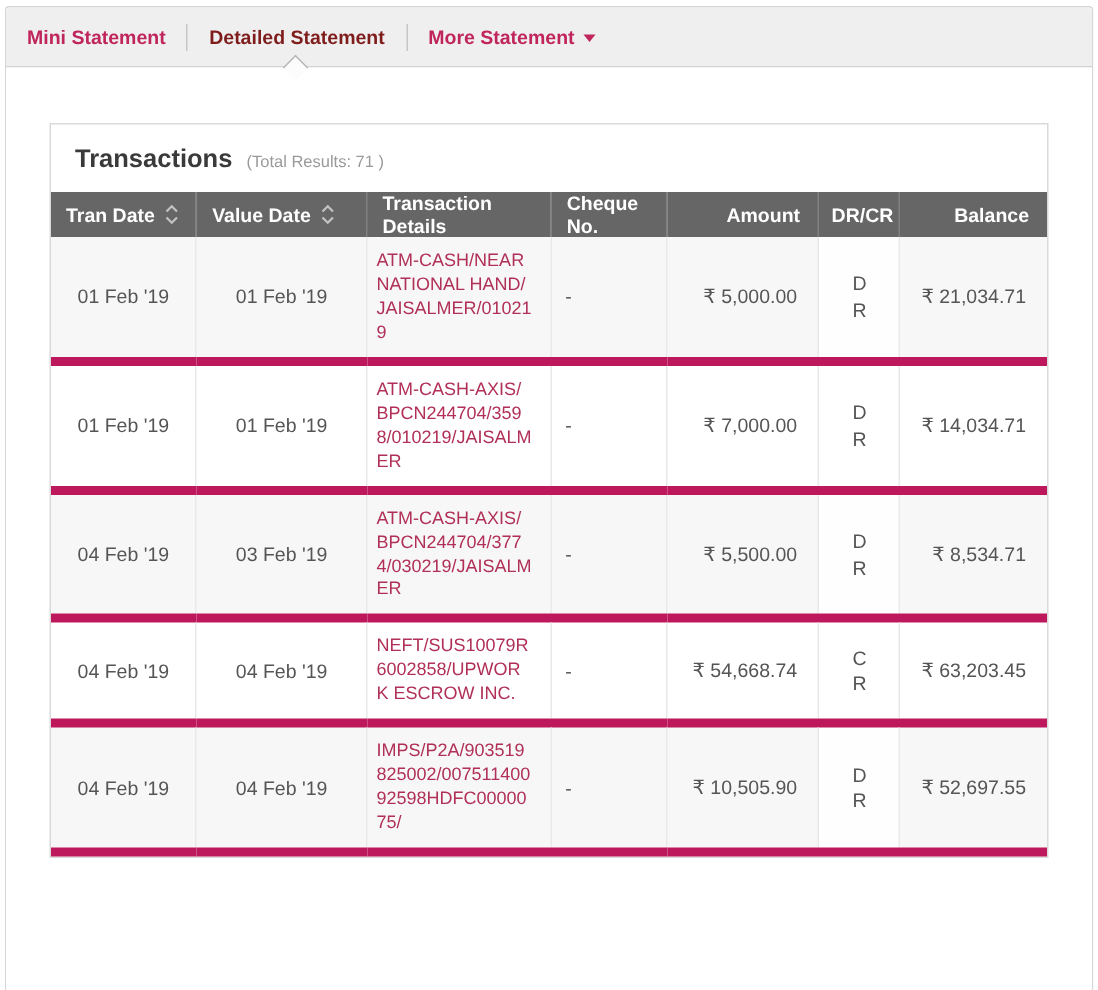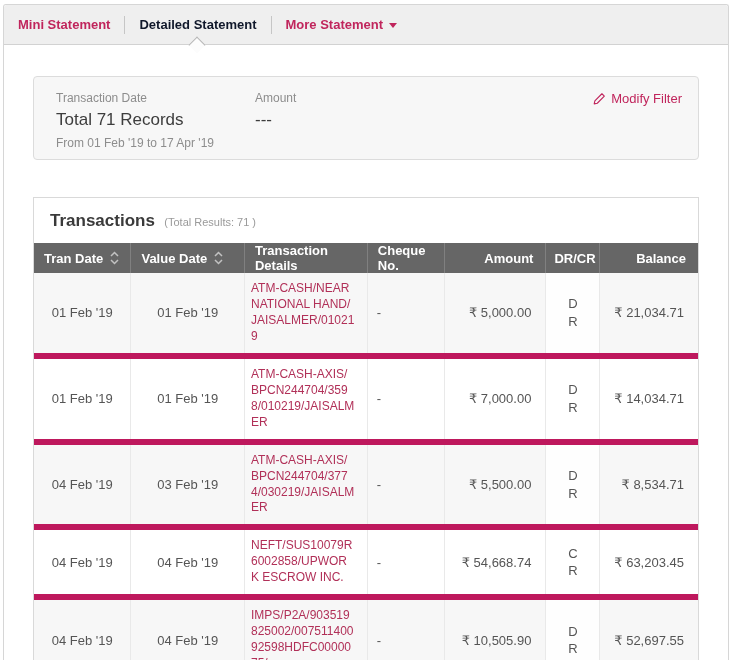--- a/index.html
+++ b/index.html
@@ -20,21 +20,21 @@
     display: flex; align-items: center; 
     position: relative;
   }
   .tab {
     position: relative; height: 18px; line-height: 18px;
     padding: 0 14px; font-size: 13px; font-weight: bold;
     color: #c0255c; cursor: pointer; white-space: nowrap;
     display: flex; align-items: center; gap: 6px;
   }
   .tab + .tab { border-left: 1px solid #c6c6c6; }
-  .tab.active { color: #0f172a; }
+  .tab.active { color: #7f1d1d; }
   .dd-arrow {
     width: 0; height: 0; display: inline-block;
     border-left: 4px solid transparent; border-right: 4px solid transparent;
     border-top: 5px solid #c0255c; margin-top: 2px;
   }
   .caret {
     position: absolute; top: 23px; left: 50%; margin-left: -7px;
     width: 12px; height: 12px; background: #fcfcfc;
     border-top: 1px solid #b5b5b5; border-left: 1px solid #b5b5b5;
     transform: rotate(45deg); z-index: 3;
@@ -103,37 +103,20 @@
       <div class="tab active">
         <span>Detailed Statement</span>
         <span class="caret"></span>
       </div>
       <div class="tab">
         <span>More Statement</span>
         <span class="dd-arrow"></span>
       </div>
     </div>
 
-  <div class="filter-box">
-    <div class="f-col c1">
-      <div class="f-label">Transaction Date</div>
-      <div class="f-value">Total 71 Records</div>
-      <div class="f-sub">From 01 Feb '19 to 17 Apr '19</div>
-    </div>
-    <div class="f-col c2">
-      <div class="f-label">Amount</div>
-      <div class="f-value">---</div>
-    </div>
-    <div class="modify-filter">
-      <svg width="13" height="13" viewBox="0 0 14 14">
-        <path d="M9.6 1.9 L12.2 4.5 L4.6 12.1 L1.3 12.8 L2.0 9.5 Z" fill="none" stroke="#c0255c" stroke-width="1.2" stroke-linejoin="round"></path>
-      </svg>
-      <span>Modify Filter</span>
-    </div>
-  </div>
 
   <div class="tx-box">
     <div class="tx-title-row">
       <span class="tx-title">Transactions</span>
       <span class="tx-total">(Total Results: 71 )</span>
     </div>
     <table>
       <colgroup>
         <col style="width:14.6%">
           <col style="width:17.1%">

